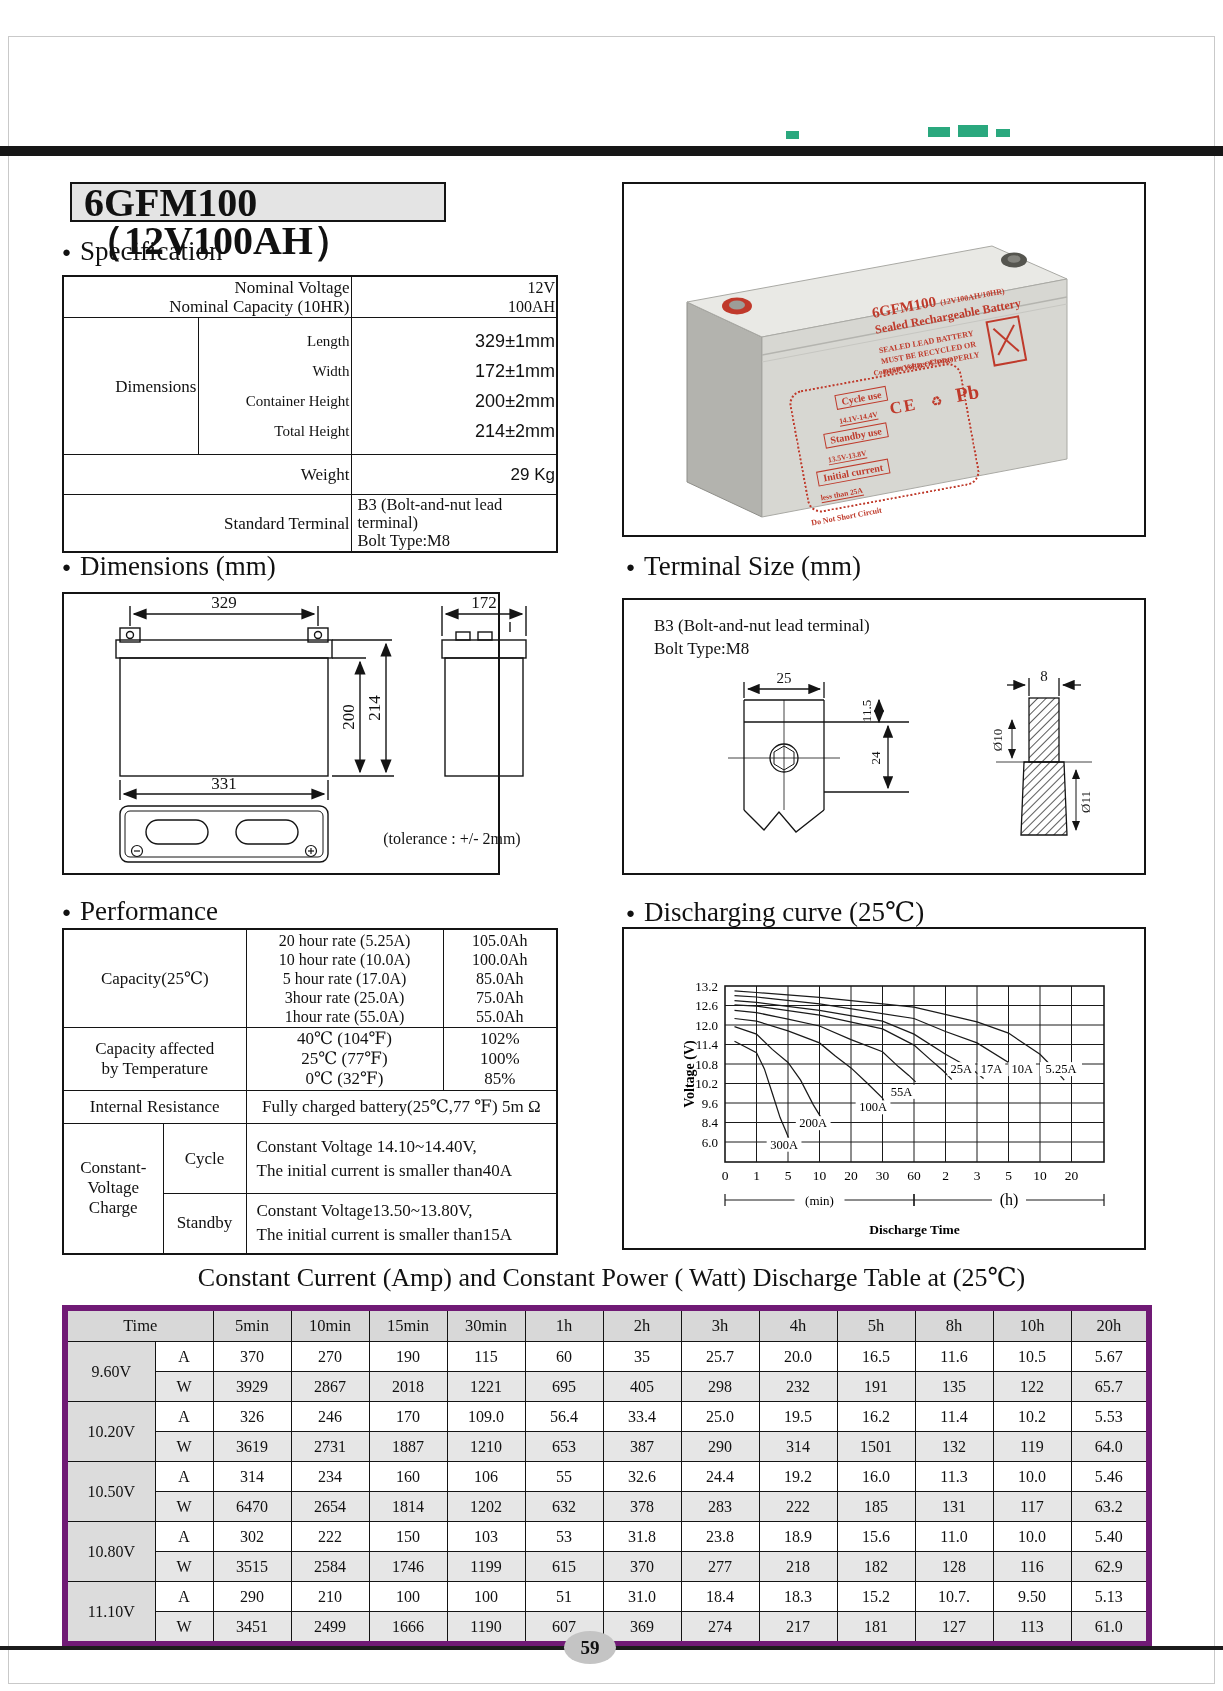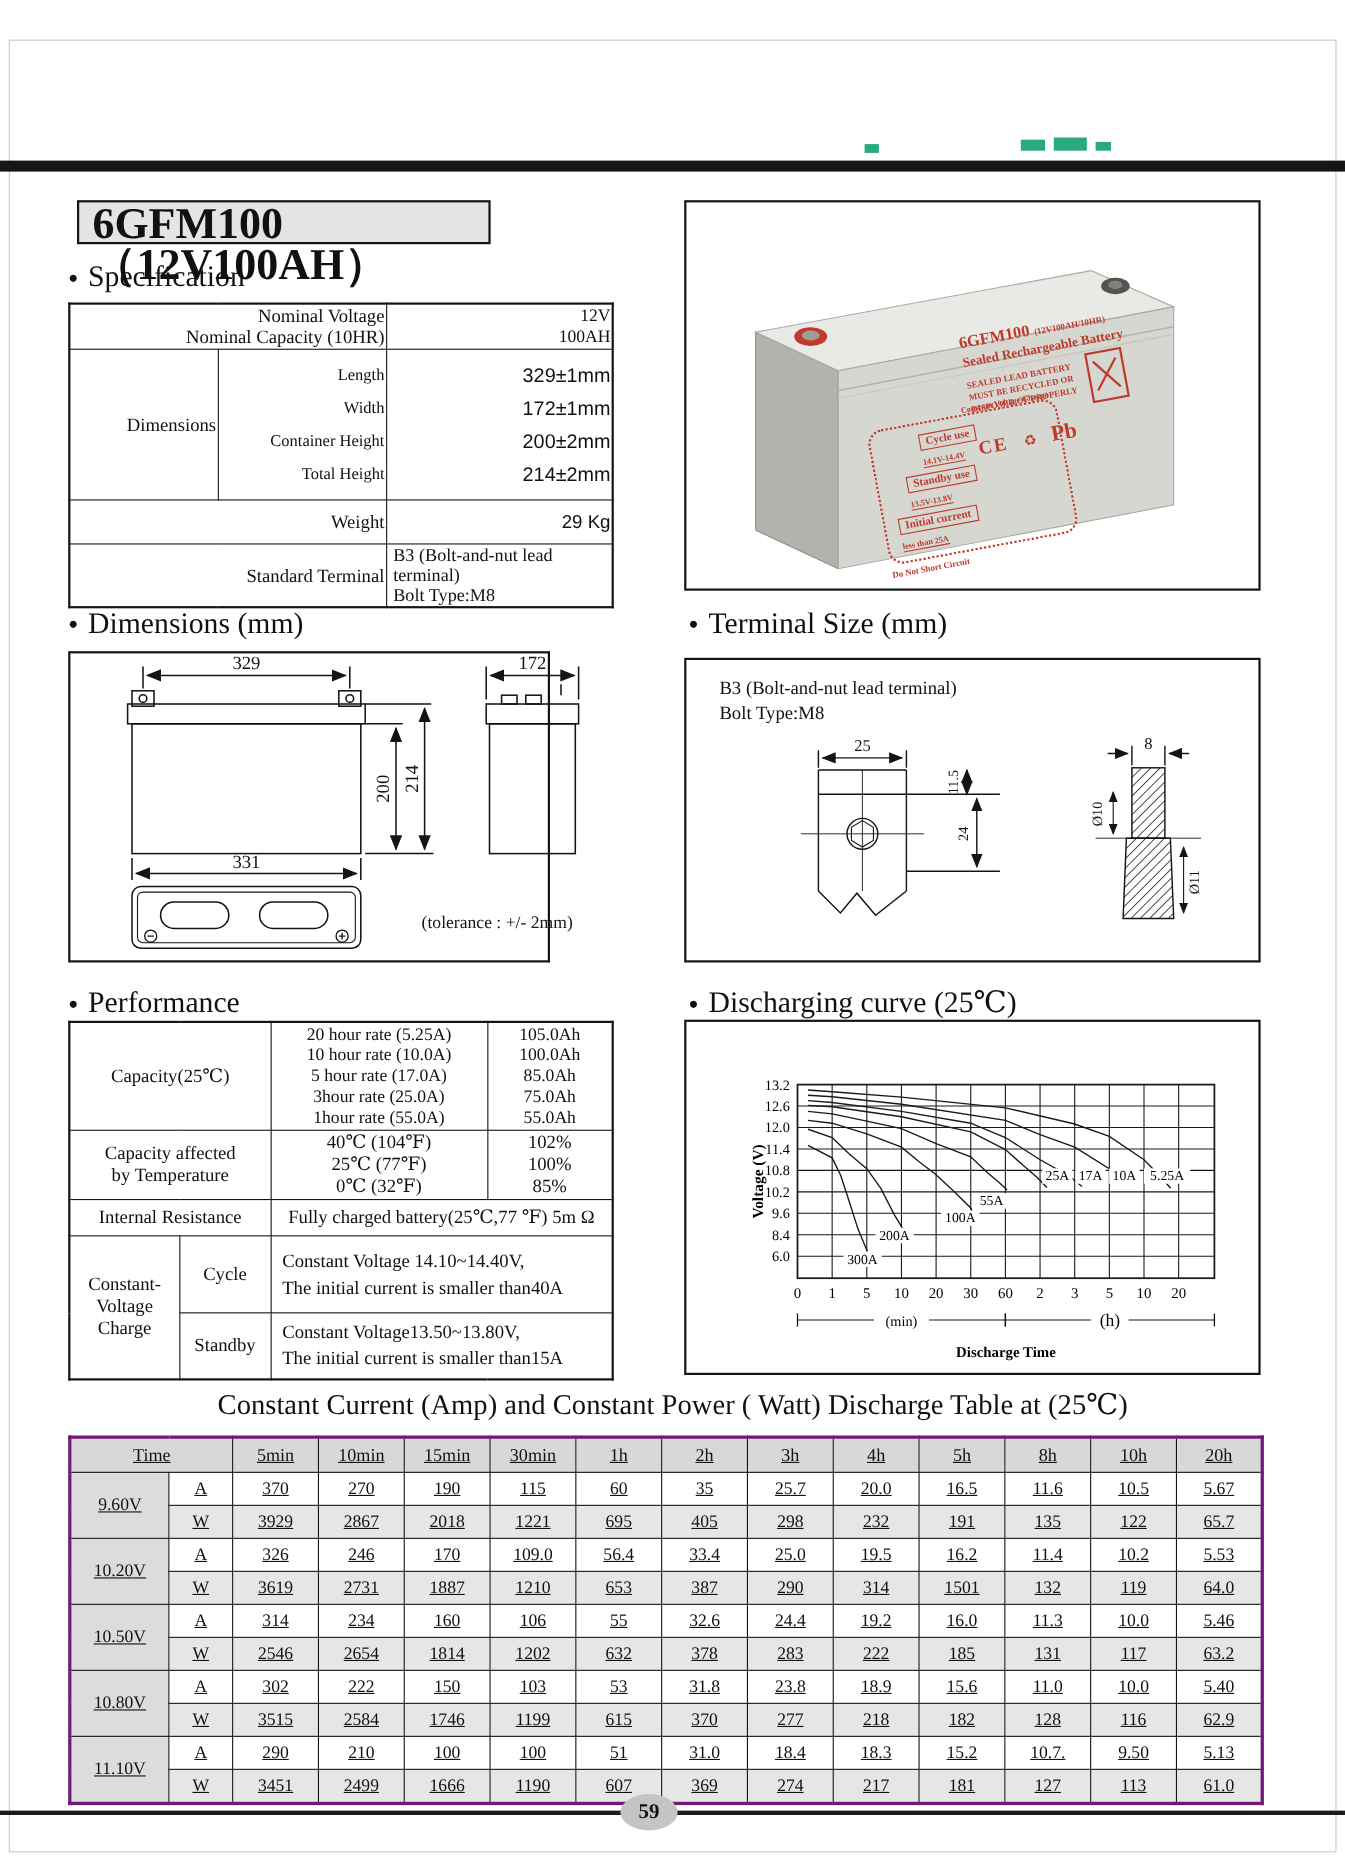--- a/index.html
+++ b/index.html
@@ -22,21 +22,21 @@
   .sans{font-family:"Liberation Sans","DejaVu Sans",sans-serif;}
   .spec .dimnames{font-size:15px;line-height:30px;padding-left:32px;}
   .spec .dimvals{font-size:18px;line-height:30px;}
   
   .perf{position:absolute;left:62px;top:928px;width:494px;border:2px solid #141414;}
   .perf td{text-align:center;font-size:17px;line-height:20px;}
   .perf .ratecol{font-size:16px;line-height:19px;}
   .perf .chargetxt{text-align:left;padding-left:10px;font-size:17px;line-height:24px;}
   
   .dt-title{position:absolute;left:0;top:1262px;width:1223px;text-align:center;font-size:26px;}
-  .dtable{position:absolute;left:62px;top:1305px;width:1084px;border:3px solid #701a75;text-decoration:underline;}
+  .dtable{position:absolute;left:62px;top:1305px;width:1084px;border:6px solid #701a75;}
   .dtable th{background:#d8d8d8;font-size:16.5px;font-weight:normal;height:28px;}
   .dtable td{text-align:center;font-size:16px;height:27px;line-height:16px;}
   .dtable td.voltage{background:#dcdcdc;margin-left:12px;}
   .dtable tr.w-row td{background:#e6e6e6;}
   .dtable tr.a-row td{background:#fff;}
   .dtable tr.a-row td.voltage{background:#dcdcdc;}
   
   .bat-labels{position:absolute;left:150px;top:138px;width:300px;height:190px;
               transform:rotate(-10.5deg);transform-origin:0 0;color:#bf3a2b;}
   .bat-right{position:absolute;left:98px;top:0;width:210px;}
@@ -528,21 +528,21 @@
           <td>32.6</td>
           <td>24.4</td>
           <td>19.2</td>
           <td>16.0</td>
           <td>11.3</td>
           <td>10.0</td>
           <td>5.46</td>
         </tr>
         <tr class="w-row">
           <td>W</td>
-          <td>2546</td>
+          <td>6470</td>
           <td>2654</td>
           <td>1814</td>
           <td>1202</td>
           <td>632</td>
           <td>378</td>
           <td>283</td>
           <td>222</td>
           <td>185</td>
           <td>131</td>
           <td>117</td>

